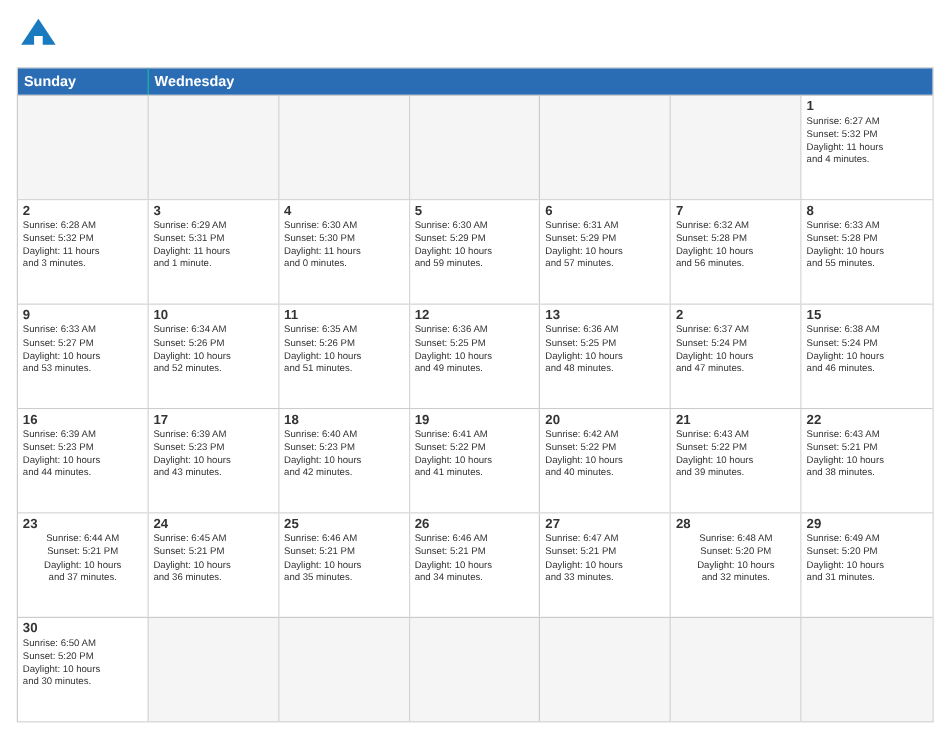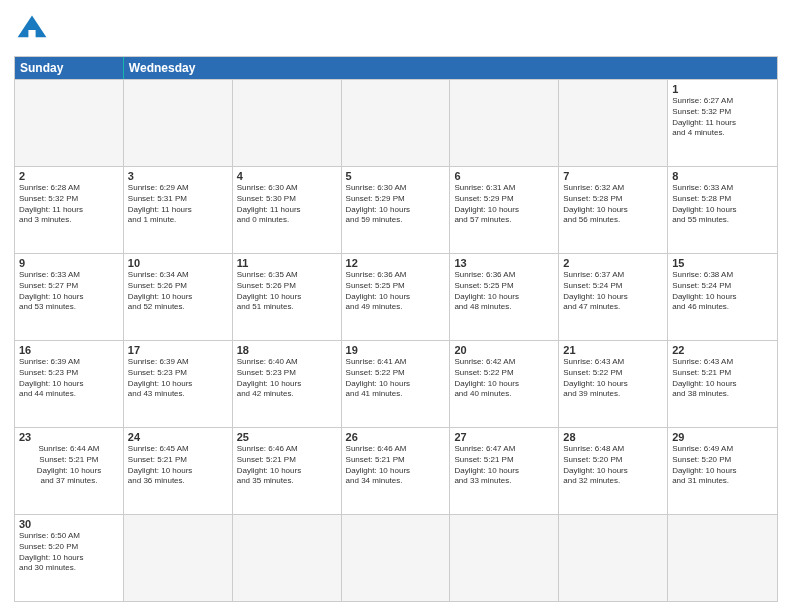--- a/index.html
+++ b/index.html
@@ -328,21 +328,21 @@
           </div>
           <div class="cal-cell">
             <span class="day-num">27</span>
             <div class="cell-info" style="white-space: pre-line;">Sunrise: 6:47 AM
 Sunset: 5:21 PM
 Daylight: 10 hours
 and 33 minutes.</div>
           </div>
           <div class="cal-cell">
             <span class="day-num">28</span>
-            <div class="cell-info" style="white-space: pre-line;">Sunrise: 6:48 AM
+            <div class="cell-info" style="white-space: pre-line; text-align: center;">Sunrise: 6:48 AM
 Sunset: 5:20 PM
 Daylight: 10 hours
 and 32 minutes.</div>
           </div>
           <div class="cal-cell">
             <span class="day-num">29</span>
             <div class="cell-info" style="white-space: pre-line;">Sunrise: 6:49 AM
 Sunset: 5:20 PM
 Daylight: 10 hours
 and 31 minutes.</div>

